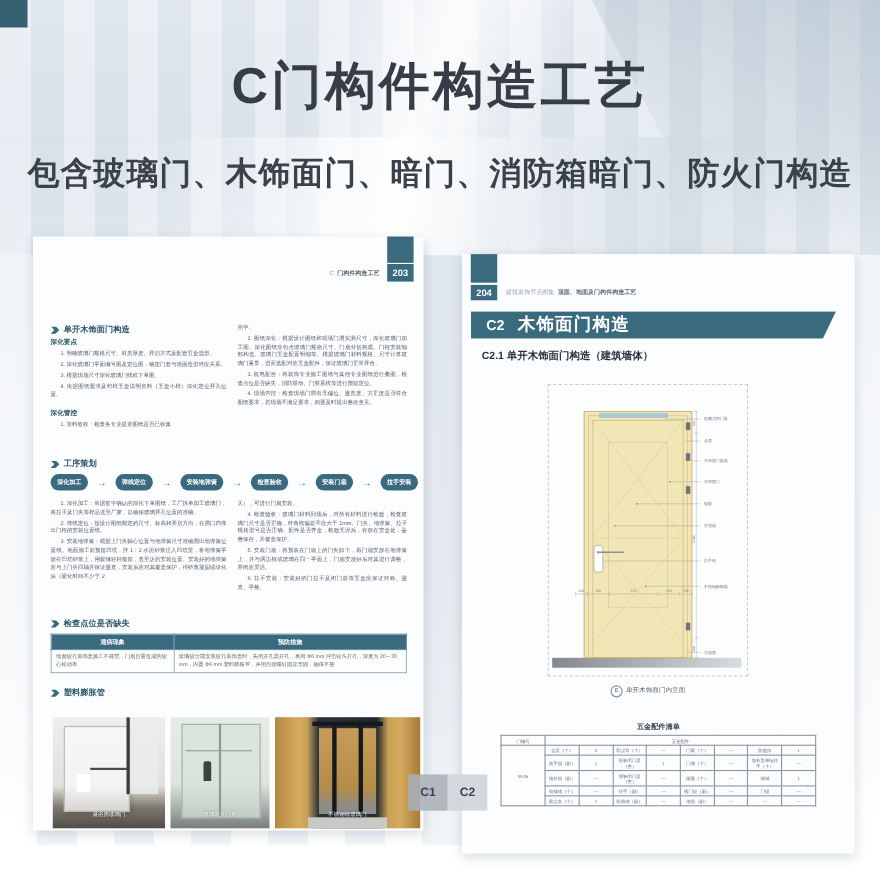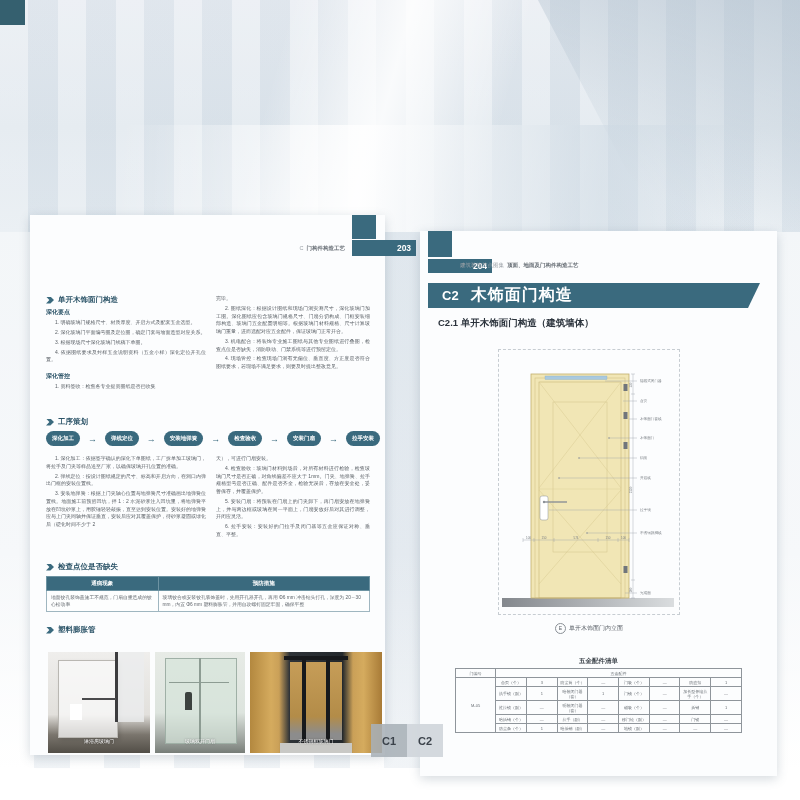--- a/index.html
+++ b/index.html
@@ -27,21 +27,21 @@
   .mid-bg{position:absolute;left:0;top:232px;width:800px;height:536px;
         background:linear-gradient(180deg,#e7edf2 0%,#edf1f5 60%,#ffffff 100%);}
   .mid-stripes{position:absolute;inset:0;
         background:repeating-linear-gradient(90deg,rgba(255,255,255,.5) 0 34px,rgba(205,216,226,.28) 34px 70px);}
   
   .page{position:absolute;background:#fcfdfe;box-shadow:0 3px 10px rgba(70,90,110,.22);}
   .page-left{left:30px;top:215px;width:355px;height:540px;}
   .page-right{left:420px;top:215px;width:357px;height:545px;margin-top:16px;}
   .bleed-tab{position:absolute;width:24px;height:24px;background:#3a6a7e;top:0;}
   .pageno-box{position:absolute;width:24px;height:16px;background:#3a6a7e;color:#fff;
-        font-size:8.5px;font-weight:bold;text-align:center;line-height:16px;padding-left:40px;}
+        font-size:8.5px;font-weight:bold;text-align:center;line-height:16px;}
   .running-hdr{position:absolute;font-size:5.5px;color:#9aa0a6;white-space:nowrap;}
   .running-hdr b{color:#656c73;font-weight:bold;}
   
   .sec-title-row{position:absolute;left:0;top:55px;width:355px;display:flex;align-items:center;justify-content:center;gap:8px;}
   .hline{width:86px;height:1px;background:#8aa4b0;}
   .sec-title{font-size:12px;font-weight:bold;color:#2c5468;letter-spacing:1px;}
   .colblk{position:absolute;font-size:5px;line-height:1.55;color:#575d63;text-align:justify;}
   .colblk p{margin:0 0 2px 0;text-indent:1.8em;}
   .colblk p.noindent{text-indent:0;}
   .h-arrow-row{position:absolute;display:flex;align-items:center;gap:4px;}
@@ -75,21 +75,21 @@
   .ph2 .bottle{position:absolute;left:30px;top:40px;width:7px;height:18px;background:#3c423f;border-radius:2px 2px 0 0;}
   .ph2 .shelf{position:absolute;left:14px;top:30px;width:60px;height:1px;background:#8d9c93;}
   .ph3{left:220px;width:132px;background:linear-gradient(90deg,#b3883f 0%,#d5ab5e 16%,#caa058 22%,#2e3338 30%,#23282c 70%,#caa058 78%,#d5ab5e 86%,#a87b37 100%);}
   .ph3 .inner{position:absolute;left:40px;top:10px;width:52px;height:78px;background:linear-gradient(180deg,#c69d58 0%,#b38c48 70%,#8c8c8c 92%);}
   .ph3 .m1,.ph3 .m2{position:absolute;top:6px;width:4px;height:88px;background:#17191c;}
   .ph3 .m1{left:52px;} .ph3 .m2{left:76px;}
   .ph3 .lintel{position:absolute;left:34px;top:4px;width:64px;height:4px;background:#17191c;}
   .ph3 .floor{position:absolute;left:30px;bottom:0;width:72px;height:10px;background:#c9c9c6;}
   
   .tab{position:absolute;top:704px;width:36px;height:33px;font-size:11px;font-weight:bold;color:#3b424a;
-        display:flex;align-items:center;justify-content:center;margin-top:20px;}
+        display:flex;align-items:center;justify-content:center;}
   .tab-c1{left:371px;background:rgba(168,176,183,.88);}
   .tab-c2{left:407px;background:rgba(208,214,219,.92);}
   
   .banner{position:absolute;left:8px;top:52px;width:332px;height:25px;background:#3a6a7e;
         clip-path:polygon(0 0,100% 0,calc(100% - 12px) 100%,0 100%);
         color:#fff;display:flex;align-items:center;gap:12px;padding-left:14px;box-sizing:border-box;}
   .banner .code{font-size:13px;font-weight:bold;}
   .banner .btitle{font-size:16px;font-weight:bold;letter-spacing:1px;}
   .r-subtitle{position:absolute;left:18px;top:86px;font-size:9.5px;font-weight:bold;color:#2b333c;}
   .draw-box{position:absolute;left:78px;top:118px;width:182px;height:266px;border:1px dashed #c7cdd2;box-sizing:border-box;}
@@ -107,20 +107,22 @@
 <body>
 
 <div class="canvas">
 
   <div class="hero">
     <div class="hero-stripes"></div>
     <div class="hero-block"></div>
     <div class="hero-beam"></div>
     <div class="hero-wave"></div>
     <div class="corner-mark"></div>
+    <div class="hero-title">C门构件构造工艺</div>
+    <div class="hero-subtitle">包含玻璃门、木饰面门、暗门、消防箱暗门、防火门构造</div>
   </div>
 
   <div class="mid-bg">
     <div class="mid-stripes"></div>
   </div>
 
   <div class="page page-left">
     <div class="bleed-tab" style="left:322px;"></div>
     <div class="pageno-box" style="left:322px;top:25px;">203</div>
     <div class="running-hdr" style="right:40px;top:30px;">

